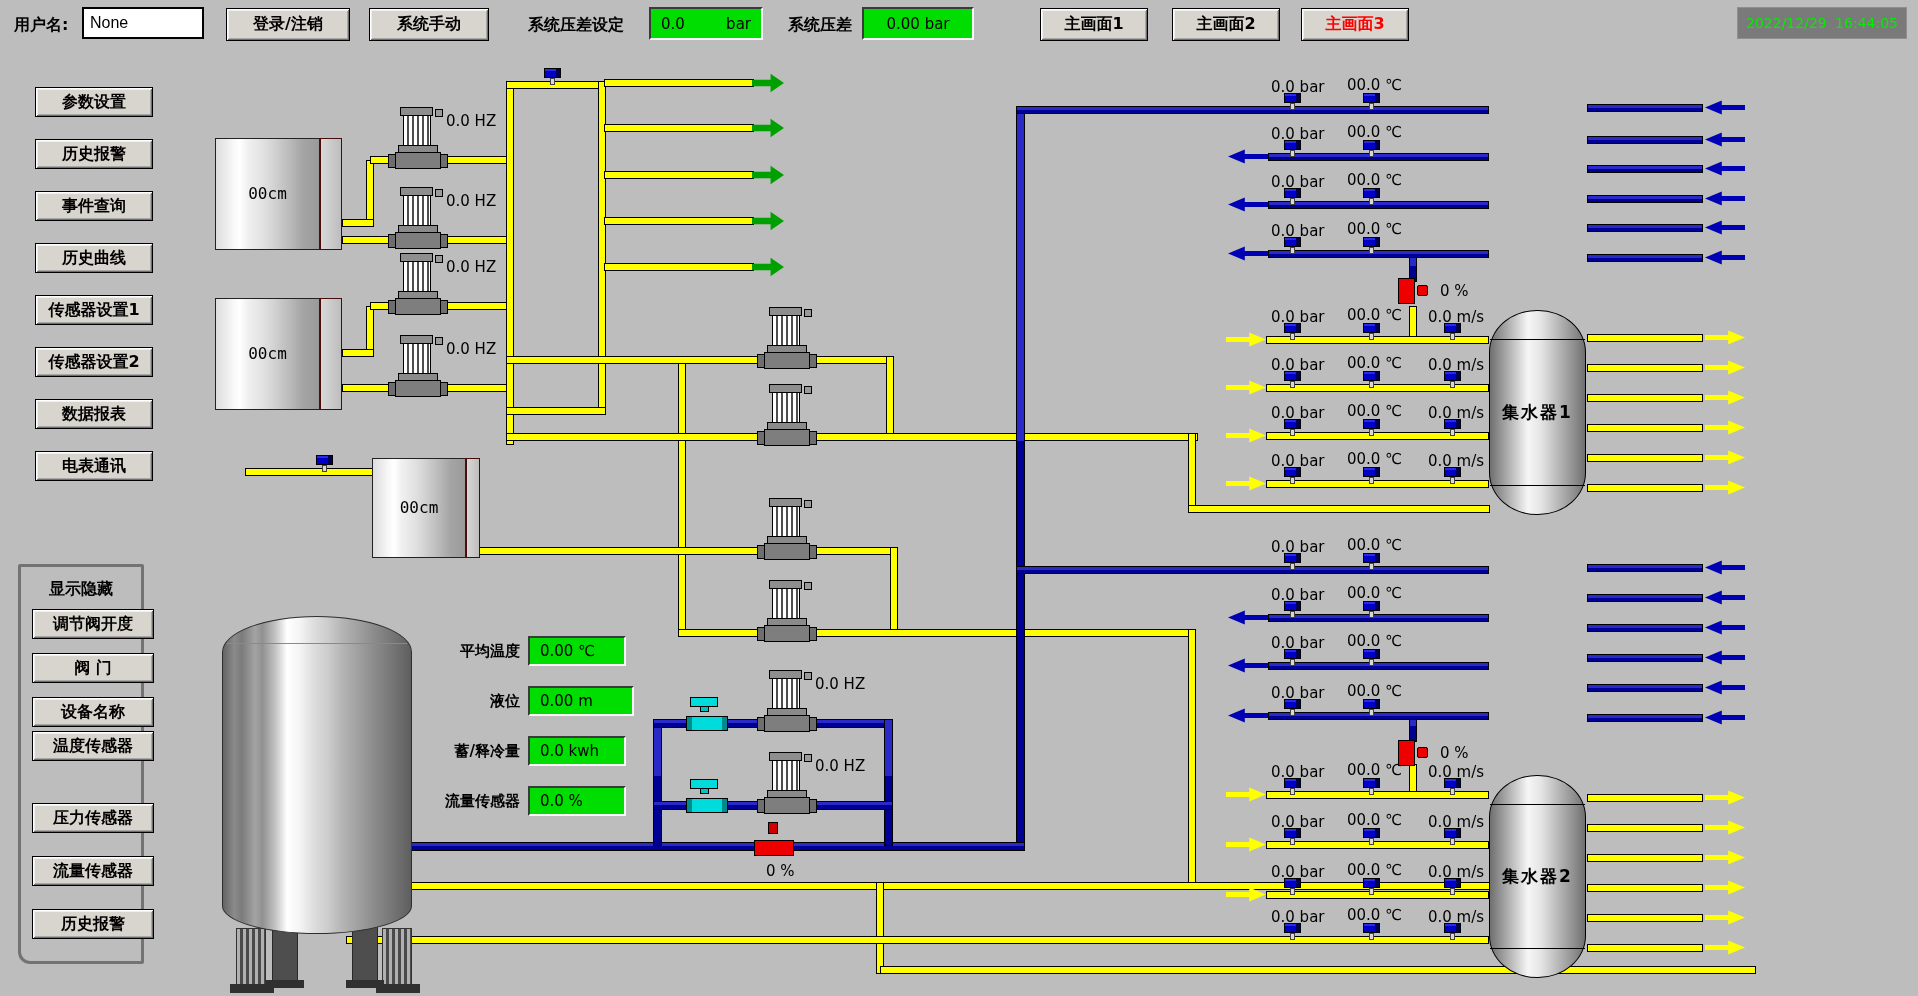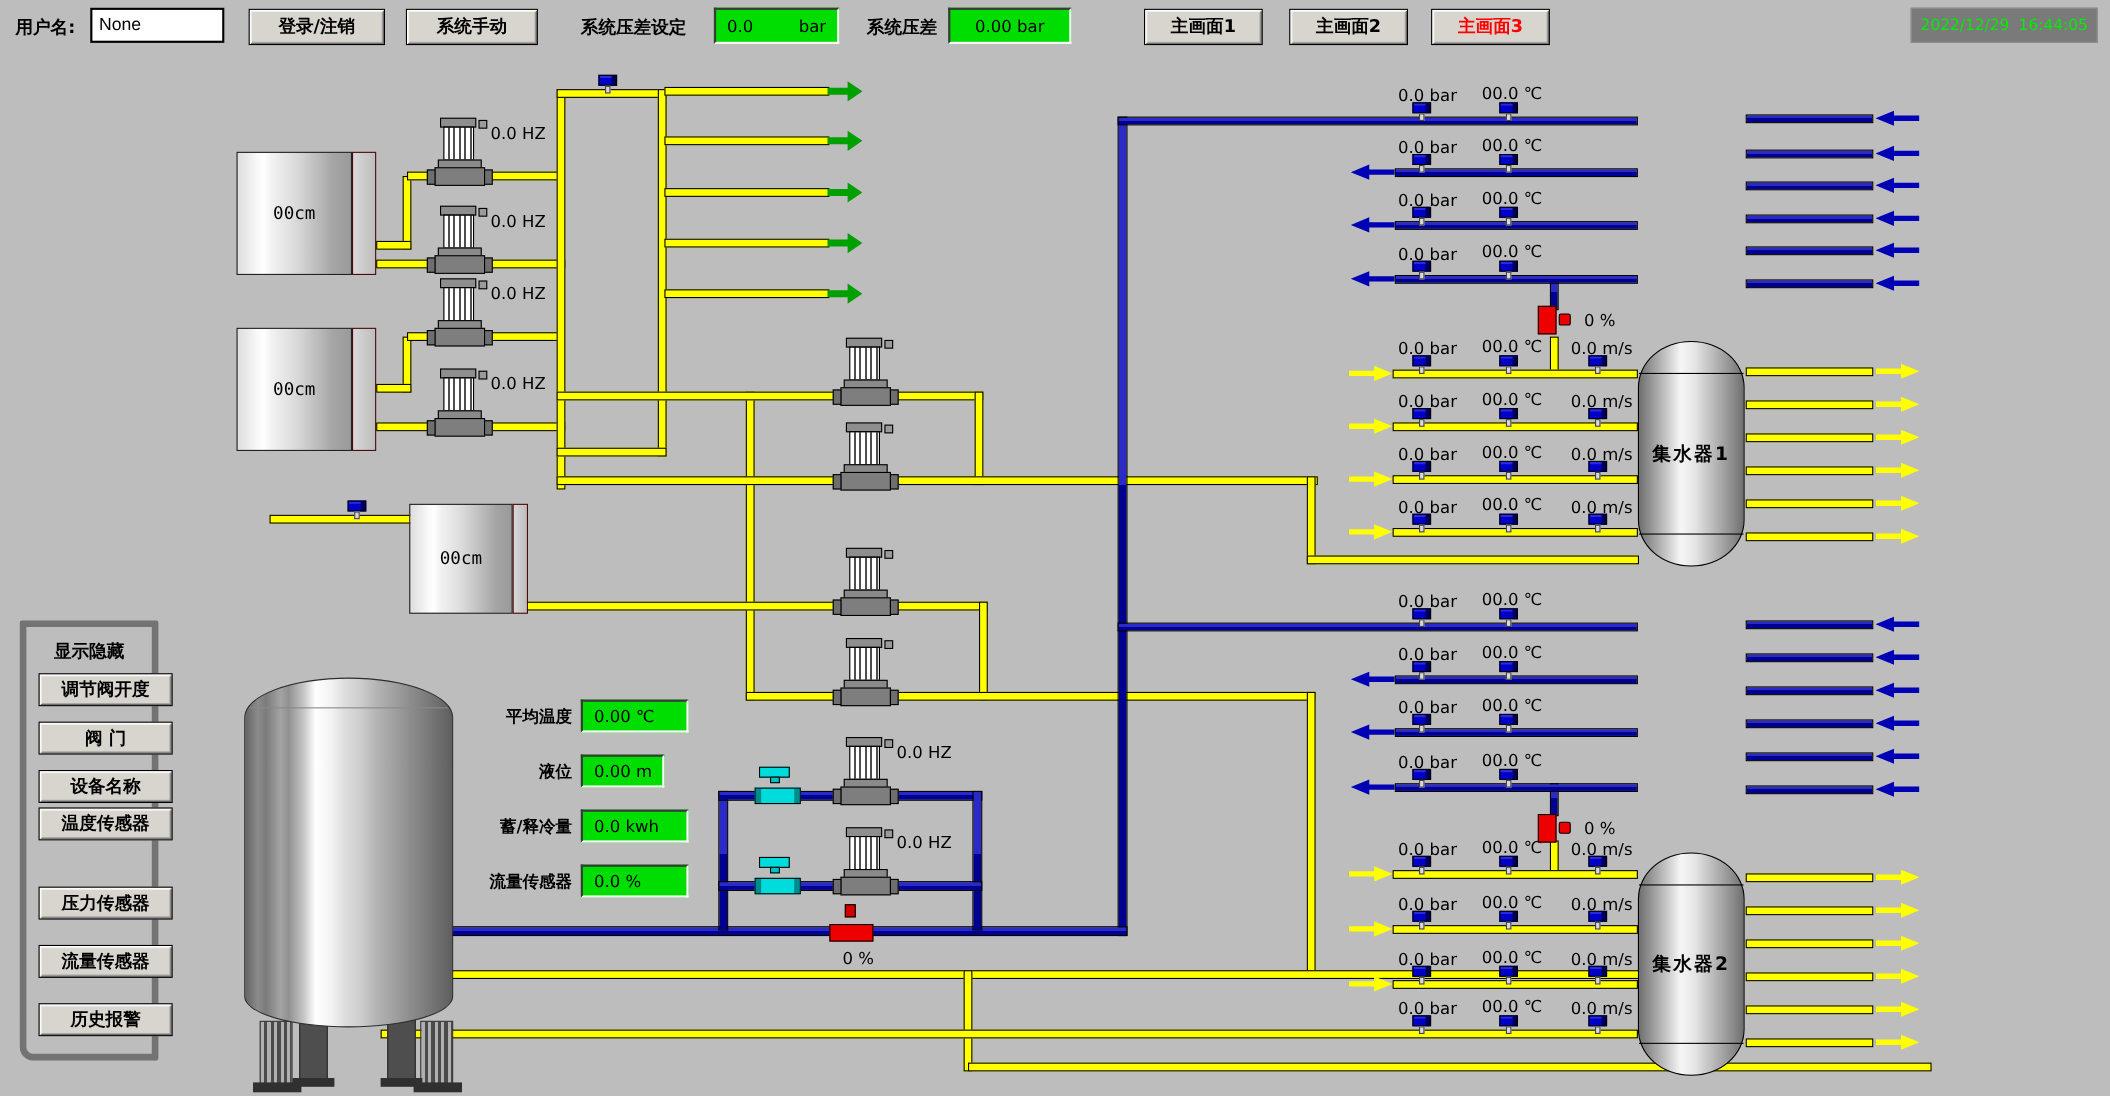--- a/index.html
+++ b/index.html
@@ -88,21 +88,21 @@
                          #a0a0a0 72%,#8a8a8a 81%,#767676 90%,#5e5e5e 100%); }
   #bigtank::before { content:''; position:absolute; left:4px; right:4px; top:26px; height:1px; background:#8a8a8a; }
   .leg { position:absolute; } 
   .leg.striped { background:repeating-linear-gradient(90deg,#b0b0b0 0 3px,#4a4a4a 3px 6px); border:1px solid #333; }
   .leg.solid   { background:#4e4e4e; border:1px solid #2a2a2a; }
   .foot { position:absolute; background:#303030; }
 
   
   .sidebtn { position:absolute; left:0; width:118px; height:30px; }
   #togglebox { position:absolute; left:18px; top:564px; width:126px; height:400px;
-               border:6px solid #737373; border-radius:2px 2px 2px 12px;padding-left:11px; }
+               border:3px solid #737373; border-radius:2px 2px 2px 12px;padding-left:11px; }
   .tp-title { position:absolute; left:0; width:100%; top:12px; text-align:center; font-weight:bold;
               font-size:16px; color:#000; }
   .mlabel { position:absolute; width:152px; text-align:right; font-weight:bold; font-size:15px; color:#000; }
 </style>
 </head>
 <body>
 
 <div id="stage">
 
   <div class="tlabel" style="left:14px;top:15px">用户名:</div>
@@ -117,37 +117,47 @@
   <div class="tlabel" style="left:788px;top:15px">系统压差</div>
   <div class="gdisp" style="left:862px;top:7px;width:112px;height:33px;justify-content:center">0.00 bar</div>
   <div class="btn" style="left:1040px;top:8px;width:108px;height:33px">主画面1</div>
   <div class="btn" style="left:1172px;top:8px;width:108px;height:33px">主画面2</div>
   <div class="btn red" style="left:1301px;top:8px;width:108px;height:33px">主画面3</div>
   <div id="datetime" style="left:1737px;top:7px;width:170px;height:32px">
     <span>2022/12/29</span>
     <span>16:44:05</span>
   </div>
 
+  <div id="sidebar" style="position:absolute;left:35px;top:87px;width:118px;height:400px">
+      <div class="btn sidebtn" style="top: 0px; height: 30px; width: 118px; position: absolute;">参数设置</div>
+      <div class="btn sidebtn" style="top: 52px; height: 30px; width: 118px; position: absolute;">历史报警</div>
+      <div class="btn sidebtn" style="top: 104px; height: 30px; width: 118px; position: absolute;">事件查询</div>
+      <div class="btn sidebtn" style="top: 156px; height: 30px; width: 118px; position: absolute;">历史曲线</div>
+      <div class="btn sidebtn" style="top: 208px; height: 30px; width: 118px; position: absolute;">传感器设置1</div>
+      <div class="btn sidebtn" style="top: 260px; height: 30px; width: 118px; position: absolute;">传感器设置2</div>
+      <div class="btn sidebtn" style="top: 312px; height: 30px; width: 118px; position: absolute;">数据报表</div>
+      <div class="btn sidebtn" style="top: 364px; height: 30px; width: 118px; position: absolute;">电表通讯</div>
+    </div>
 
   <div id="togglebox">
     <div class="tp-title">显示隐藏</div>
   <div class="btn" style="left: 11px; top: 42px; width: 122px; height: 30px; position: absolute;">调节阀开度</div>
       <div class="btn" style="left: 11px; top: 86px; width: 122px; height: 30px; position: absolute;">阀  门</div>
       <div class="btn" style="left: 11px; top: 130px; width: 122px; height: 30px; position: absolute;">设备名称</div>
       <div class="btn" style="left: 11px; top: 164px; width: 122px; height: 30px; position: absolute;">温度传感器</div>
       <div class="btn" style="left: 11px; top: 236px; width: 122px; height: 30px; position: absolute;">压力传感器</div>
       <div class="btn" style="left: 11px; top: 289px; width: 122px; height: 30px; position: absolute;">流量传感器</div>
       <div class="btn" style="left: 11px; top: 342px; width: 122px; height: 30px; position: absolute;">历史报警</div>
     </div>
 
   <div id="diagram" style="position:absolute;left:0;top:0;width:1918px;height:996px">
       <div class="mlabel" style="left: 368px; top: 642px; position: absolute;">平均温度</div>
       <div class="gdisp" style="left: 528px; top: 636px; width: 98px; height: 30px; position: absolute;">0.00 ℃</div>
       <div class="mlabel" style="left: 368px; top: 692px; position: absolute;">液位</div>
-      <div class="gdisp" style="left: 528px; top: 686px; width: 76px; height: 30px; position: absolute;">0.00 m</div>
+      <div class="gdisp" style="left: 528px; top: 686px; width: 106px; height: 30px; position: absolute;">0.00 m</div>
       <div class="mlabel" style="left: 368px; top: 742px; position: absolute;">蓄/释冷量</div>
       <div class="gdisp" style="left: 528px; top: 736px; width: 98px; height: 30px; position: absolute;">0.0 kwh</div>
       <div class="mlabel" style="left: 368px; top: 792px; position: absolute;">流量传感器</div>
       <div class="gdisp" style="left: 528px; top: 786px; width: 98px; height: 30px; position: absolute;">0.0 %</div>
       <div class="pipe y" style="left: 366px; top: 160px; width: 8px; height: 67px; position: absolute;"></div>
       <div class="pipe y" style="left: 342px; top: 219px; width: 32px; height: 8px; position: absolute;"></div>
       <div class="pipe y" style="left: 370px; top: 156px; width: 140px; height: 8px; position: absolute;"></div>
       <div class="pipe y" style="left: 342px; top: 236px; width: 172px; height: 8px; position: absolute;"></div>
       <div class="pipe y" style="left: 366px; top: 306px; width: 8px; height: 51px; position: absolute;"></div>
       <div class="pipe y" style="left: 342px; top: 349px; width: 32px; height: 8px; position: absolute;"></div>

